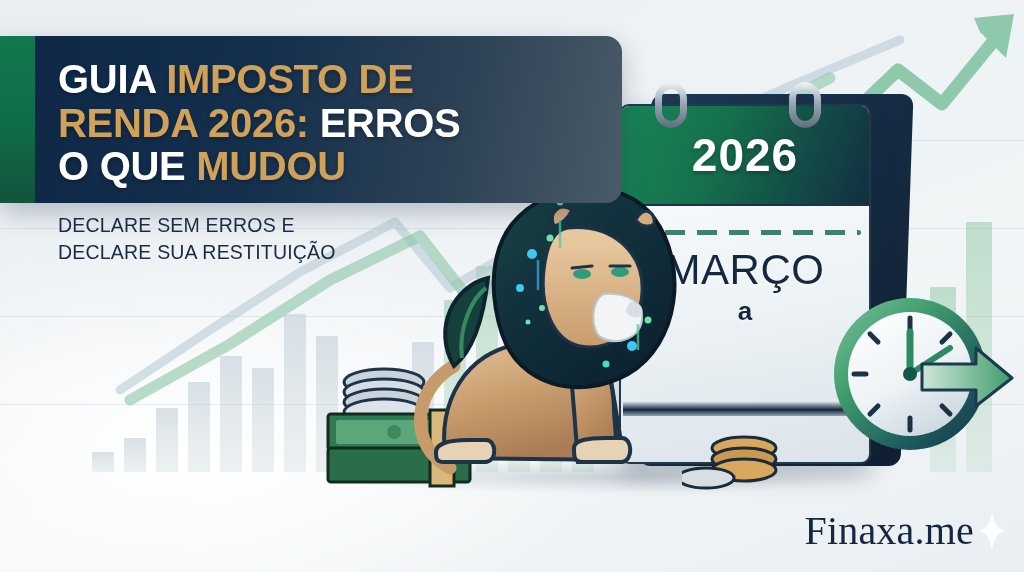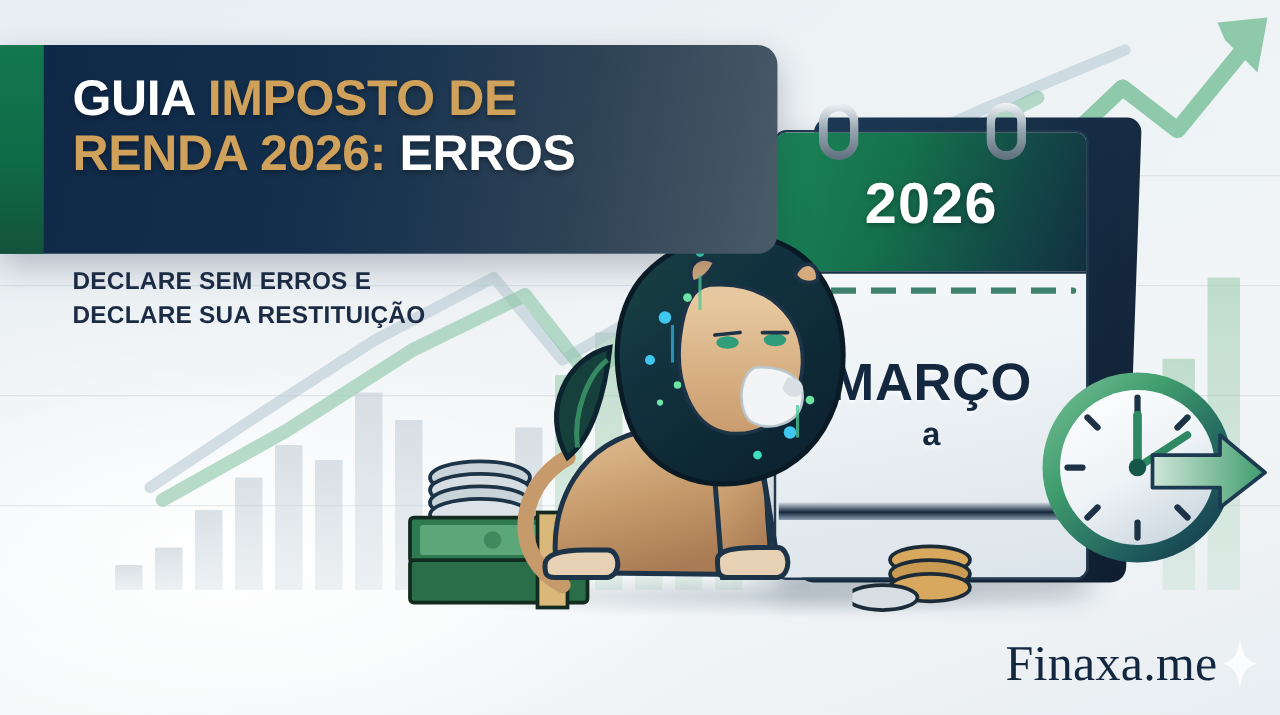--- a/index.html
+++ b/index.html
@@ -46,21 +46,21 @@
     position:absolute; left:58px; top:22px; right:20px;
     font-size:40px; font-weight:bold; line-height:1.09;
     letter-spacing:-0.3px;
     text-shadow:0 2px 4px rgba(0,0,0,0.30);
   }
   .w { color:#ffffff; }
   .g { color:#cfa15a; }
 
   #subtitle {
     position:absolute; left:58px; top:212px; width:440px;
-    font-size:19.5px; font-weight:bold; line-height:1.38;
+    font-size:19.5px; font-weight:normal; line-height:1.38;
     color:#1b2b44; letter-spacing:0.2px;
   }
 
   
   #logo {
     position:absolute; right:18px; bottom:18px;
     display:flex; align-items:center; gap:4px;
   }
   #logo-text {
     font-family:"Liberation Serif", serif;
@@ -78,40 +78,40 @@
   }
   #cal-body {
     position:absolute; left:8px; top:20px; width:252px; height:360px;
     background:linear-gradient(170deg,#fdfefe 0%, #eef3f6 52%, #dbe4ea 100%);
     border-radius:10px;
     border:2px solid #21384f;
     box-shadow:0 10px 24px rgba(22,40,60,0.28);
     overflow:hidden;
   }
   #cal-header {
-    position:absolute; left:0; top:0; width:100%; height:113px;
+    position:absolute; left:0; top:0; width:100%; height:100px;
     background:linear-gradient(110deg,#1a8457 0%, #15714c 38%, #134b47 72%, #122f41 100%);
     border-bottom:2px solid #1b3348;
     display:flex; align-items:center; justify-content:center;
   }
   #cal-year {
     color:#ffffff; font-size:46px; font-weight:bold; letter-spacing:1px;
     text-shadow:0 2px 5px rgba(0,0,0,0.32);
   }
   #cal-perf {
     position:absolute; left:12px; top:124px; width:228px; height:5px;
     background:repeating-linear-gradient(90deg,#1f6d52 0 20px, transparent 20px 32px);
     opacity:0.85; border-radius:3px;
   }
   #cal-month {
     position:absolute; left:0; top:142px; width:100%;
     text-align:center; color:#13283f;
     text-shadow:0 2px 3px rgba(255,255,255,0.6);
   }
-  #cal-m1 { font-size:42px; font-weight:bold; letter-spacing:0.5px; line-height:1.05;margin-top:36px; }
+  #cal-m1 { font-size:42px; font-weight:normal; letter-spacing:0.5px; line-height:1.05; }
   #cal-m2 { font-size:26px; font-weight:bold; line-height:1.5; }
   #cal-m3 { font-size:42px; font-weight:bold; letter-spacing:0.5px; line-height:1.05; }
   #cal-shelf {
     position:absolute; left:2px; bottom:46px; width:248px; height:14px;
     background:linear-gradient(180deg,#cfd9e0,#14283d 55%,#8fa2b2);
   }
   .cal-ring {
     position:absolute; top:-2px; width:32px; height:46px;
     border:7px solid transparent;
     border-radius:16px;
@@ -314,20 +314,23 @@
 
   <div id="headline-box">
     <div id="headline-accent"></div>
     <div id="headline-text">
       <div>
         <span class="w">GUIA </span><span class="g">IMPOSTO DE</span>
       </div>
       <div>
         <span class="g">RENDA 2026:</span><span class="w"> ERROS</span>
       </div>
+      <div>
+        <span class="w">O QUE </span><span class="g">MUDOU</span>
+      </div>
     </div>
   </div>
 
   <div id="subtitle">
     <div>DECLARE SEM ERROS E</div>
     <div>DECLARE SUA RESTITUIÇÃO</div>
   </div>
 
   <div id="logo">
     <span id="logo-text">Finaxa.me</span>

